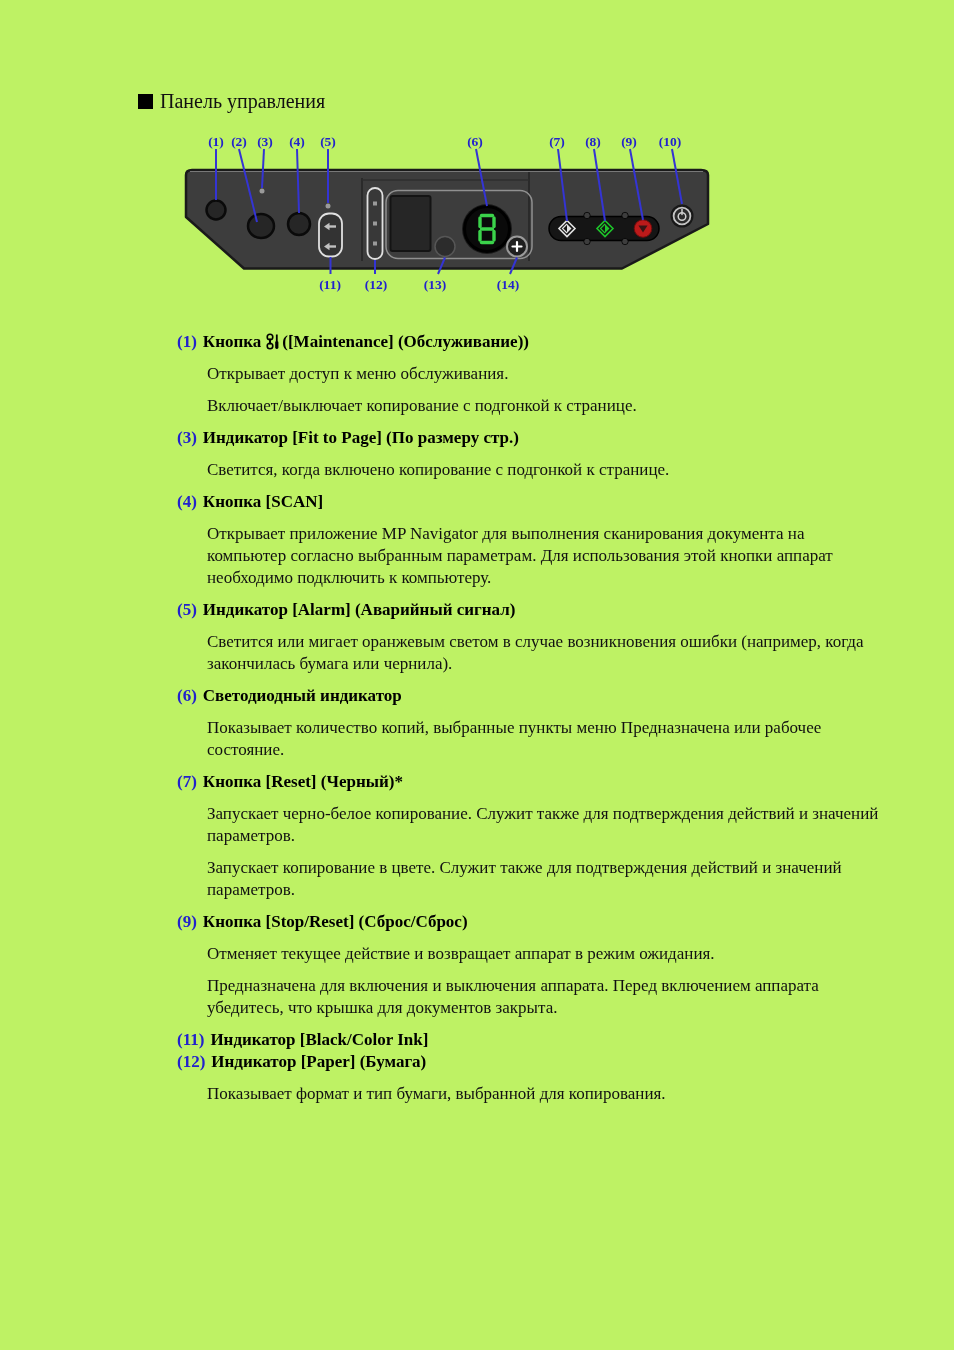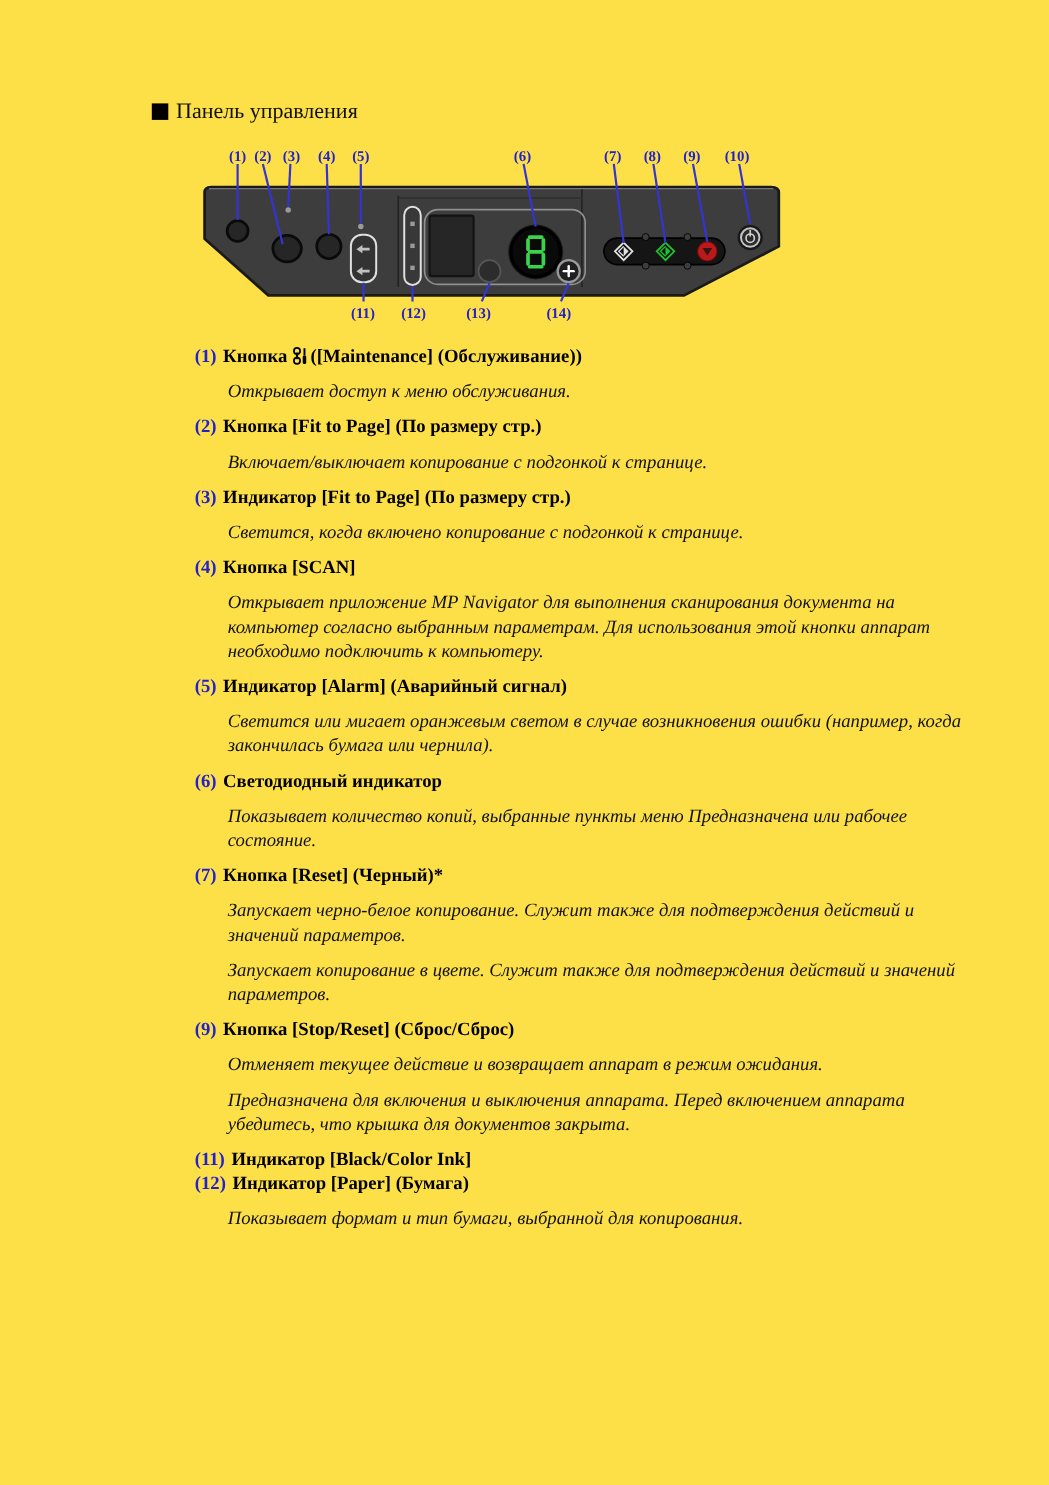--- a/index.html
+++ b/index.html
@@ -1,26 +1,26 @@
 <!DOCTYPE html>
 <html><head>
 <meta charset="utf-8">
 <style>
   html,body{margin:0;padding:0;background:#ffffff;}
-  .page{position:relative;width:954px;height:1350px;background:#fde047;overflow:hidden;
+  .page{position:relative;width:954px;height:1350px;background:#bef264;overflow:hidden;
         font-family:"Liberation Serif",serif;color:#000;}
   .header{position:absolute;left:138px;top:90px;display:flex;align-items:center;gap:7px;
           font-size:20px;color:#111;}
   .bullet{width:15px;height:15px;background:#000;display:inline-block;}
   .diagram{position:absolute;left:180px;top:128px;}
   .diagram text{font-family:"Liberation Serif",serif;font-weight:bold;font-size:13.5px;}
-  .items{position:absolute;left:177px;top:313px;width:720px;font-size:17px;}
+  .items{position:absolute;left:177px;top:331px;width:720px;font-size:17px;}
   .item-heading{font-weight:bold;line-height:22px;color:#000;}
   .num{color:#2222cc;margin-right:6px;font-weight:bold;}
-  .item-desc{line-height:22px;margin:10px 0 10px 30px;width:678px;color:#111;font-style:italic;}
+  .item-desc{line-height:22px;margin:10px 0 10px 30px;width:678px;color:#111;}
   .maint-icon{vertical-align:-3px;margin:0 2px 0 5px;}
 </style>
 </head>
 <body>
 
 <div class="page">
 
   <div class="header">
     <span class="bullet"></span>
     <span>Панель управления</span>
@@ -169,21 +169,20 @@
             <circle cx="4" cy="13" r="2.8" fill="none" stroke="#000" stroke-width="1.6"></circle>
             <rect x="3" y="5.5" width="2" height="6" fill="#000"></rect>
             <line x1="10.8" y1="1.5" x2="10.8" y2="8" stroke="#000" stroke-width="1.8"></line>
             <rect x="9.2" y="8" width="3.2" height="8" rx="1.4" fill="#000"></rect>
           </svg><span>([Maintenance] (Обслуживание))</span>
       </div>
       <div class="item-desc">Открывает доступ к меню обслуживания.</div>
     </div>
 
     <div class="item">
-      <div class="item-heading"><span class="num">(2)</span><span>Кнопка [Fit to Page] (По размеру стр.)</span></div>
       <div class="item-desc">Включает/выключает копирование с подгонкой к странице.</div>
     </div>
 
     <div class="item">
       <div class="item-heading"><span class="num">(3)</span><span>Индикатор [Fit to Page] (По размеру стр.)</span></div>
       <div class="item-desc">Светится, когда включено копирование с подгонкой к странице.</div>
     </div>
 
     <div class="item">
       <div class="item-heading"><span class="num">(4)</span><span>Кнопка [SCAN]</span></div>

